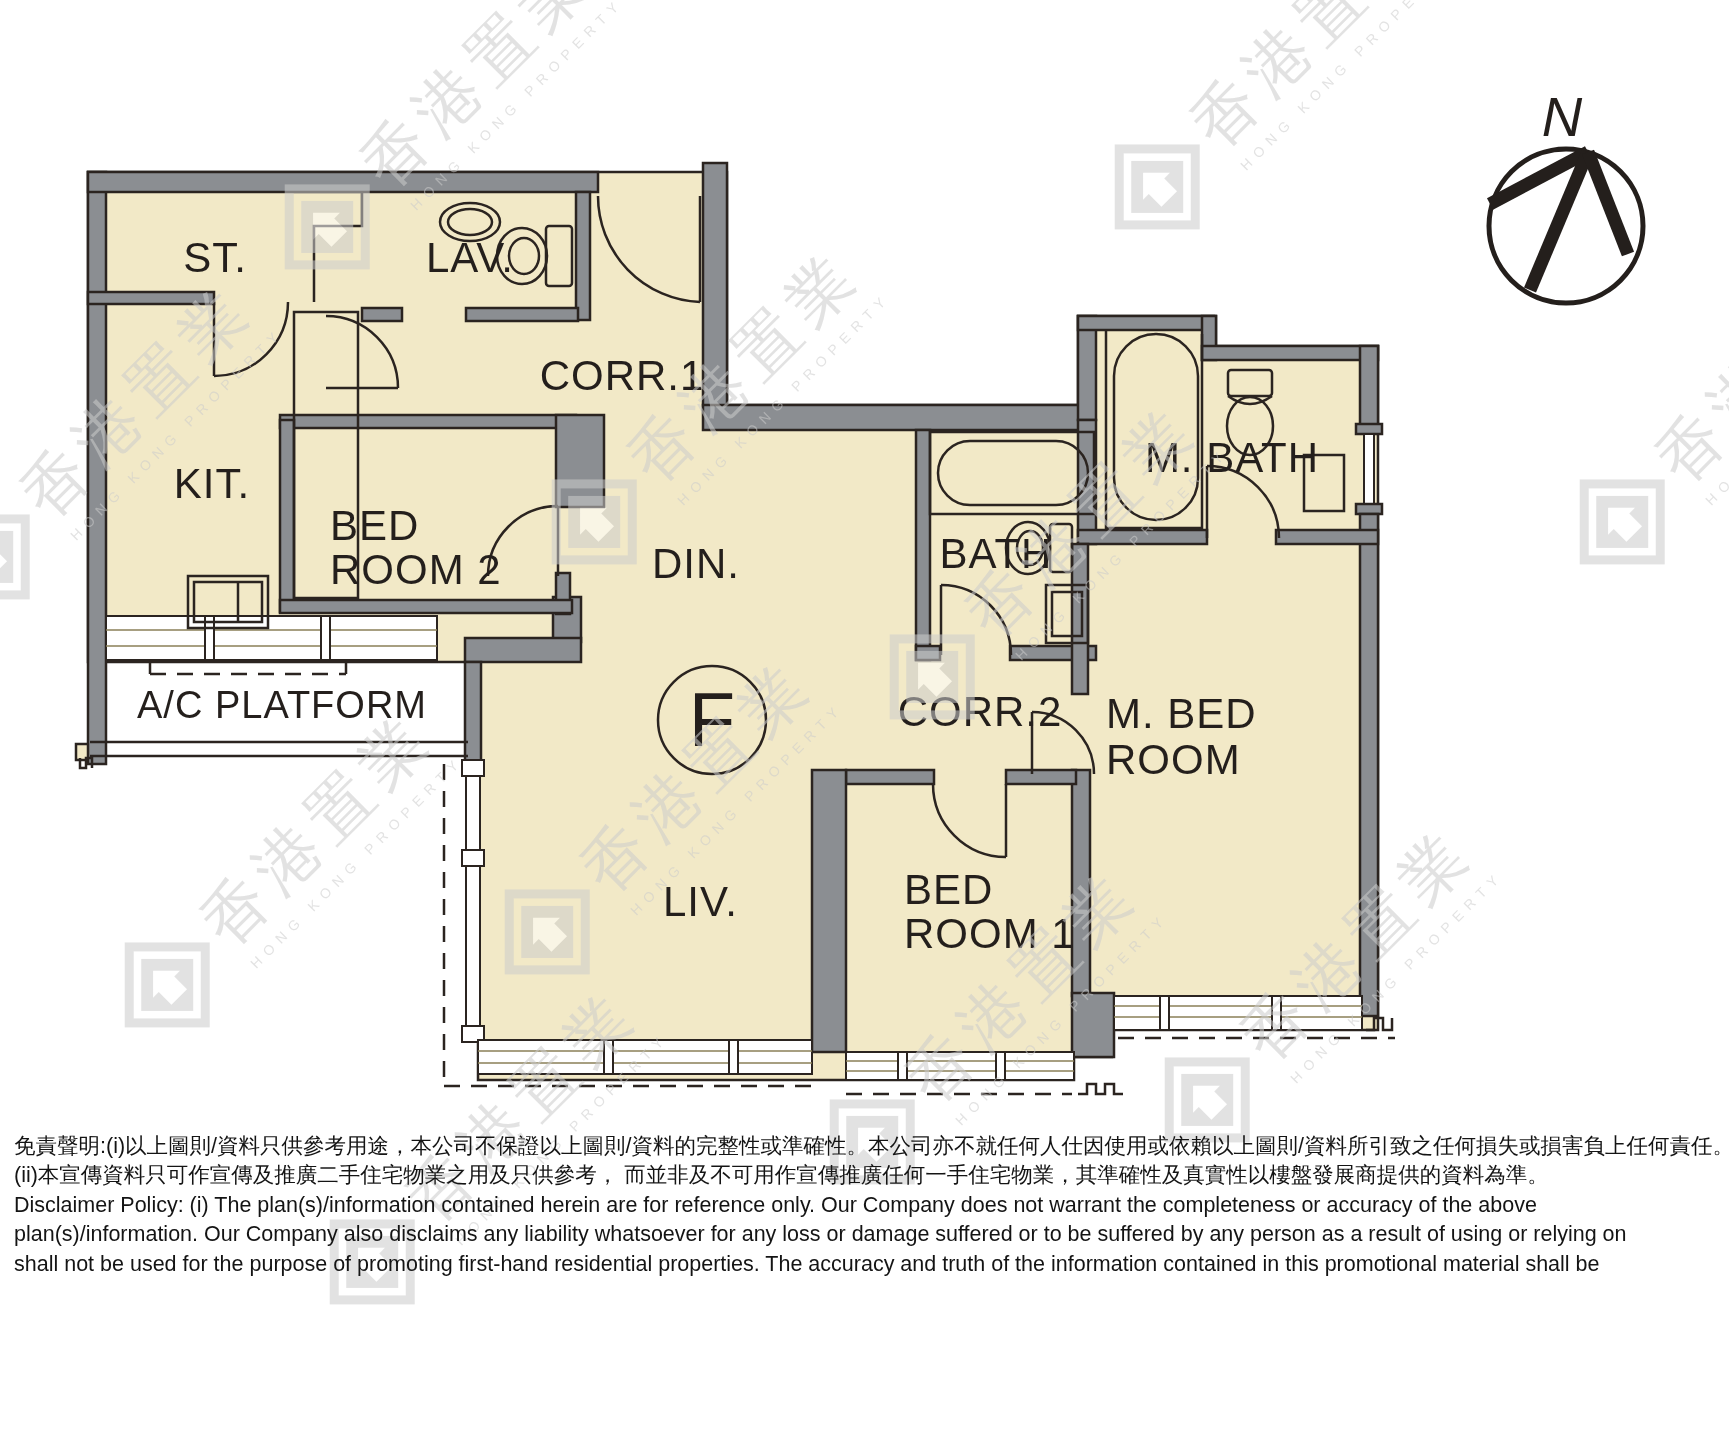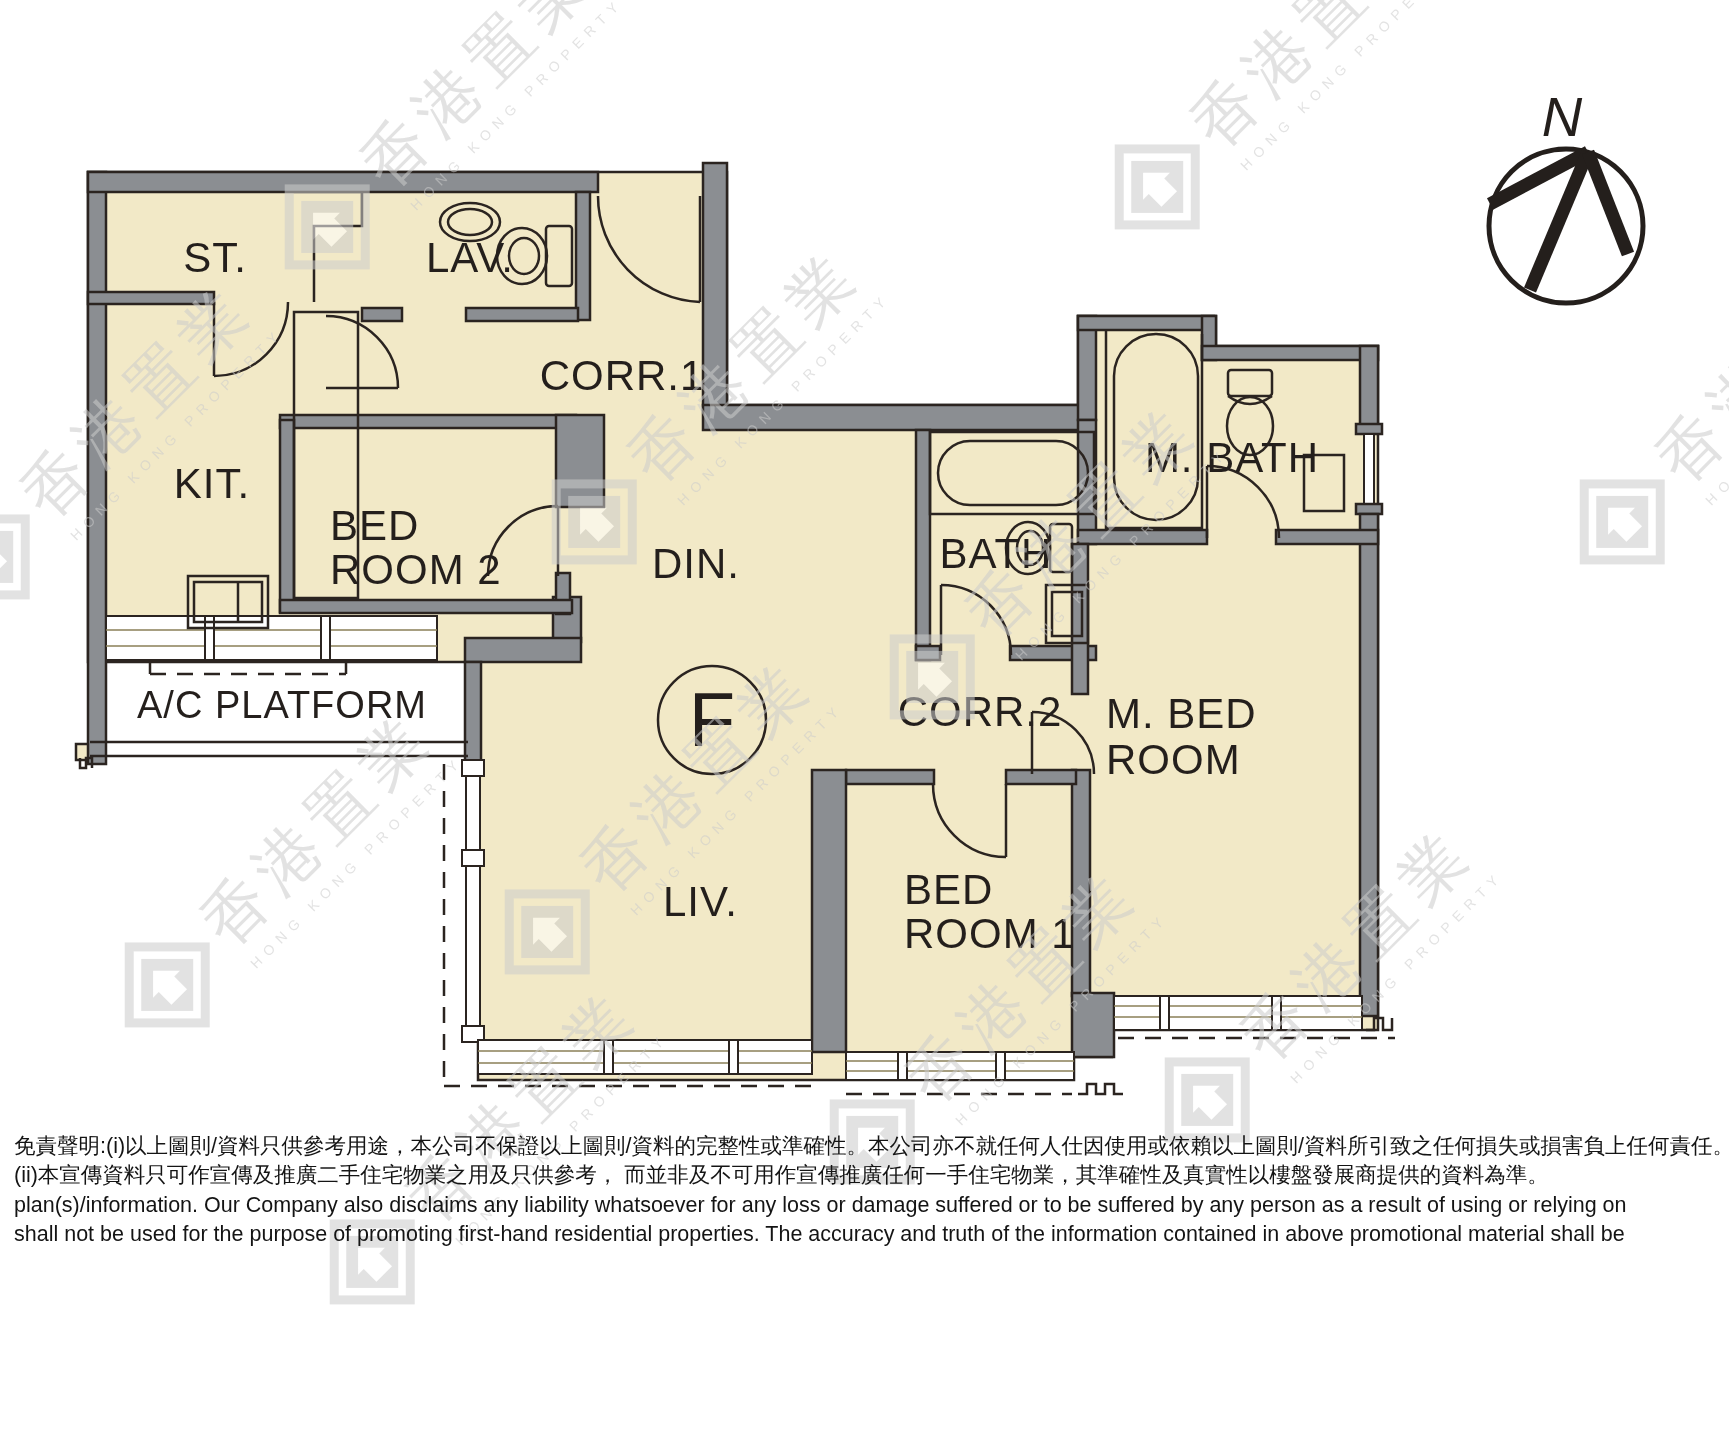--- a/index.html
+++ b/index.html
@@ -272,17 +272,18 @@
     <use href="#wm" transform="translate(625,840) rotate(-45)"></use>
     <use href="#wm" transform="translate(950,1050) rotate(-45)"></use>
     <use href="#wm" transform="translate(1285,1008) rotate(-45)"></use>
     <use href="#wm" transform="translate(450,1170) rotate(-45)"></use>
   </g>
 </svg>
 
   <div class="disclaimer">
     <div>免責聲明:(i)以上圖則/資料只供參考用途，本公司不保證以上圖則/資料的完整性或準確性。本公司亦不就任何人仕因使用或依賴以上圖則/資料所引致之任何損失或損害負上任何責任。</div>
     <div>(ii)本宣傳資料只可作宣傳及推廣二手住宅物業之用及只供參考， 而並非及不可用作宣傳推廣任何一手住宅物業，其準確性及真實性以樓盤發展商提供的資料為準。</div>
+    <div>Disclaimer Policy: (i) The plan(s)/information contained herein are for reference only. Our Company does not warrant the completeness or accuracy of the above</div>
     <div>plan(s)/information. Our Company also disclaims any liability whatsoever for any loss or damage suffered or to be suffered by any person as a result of using or relying on</div>
-    <div>shall not be used for the purpose of promoting first-hand residential properties. The accuracy and truth of the information contained in above promotional material shall be</div>
+    <div>shall not be used for the purpose of promoting first-hand residential properties. The accuracy and truth of the information contained in this promotional material shall be</div>
   </div>
 
 </div>
 
 </body></html>

